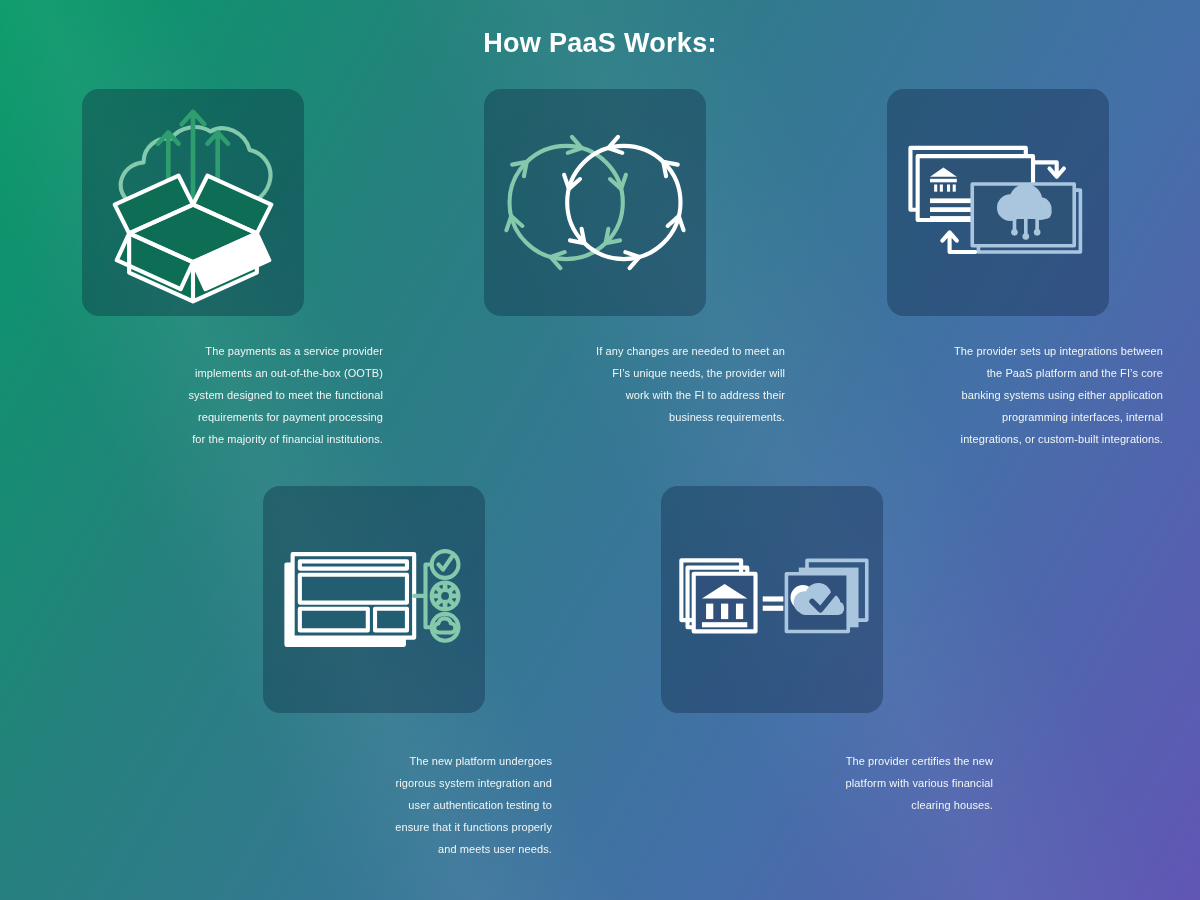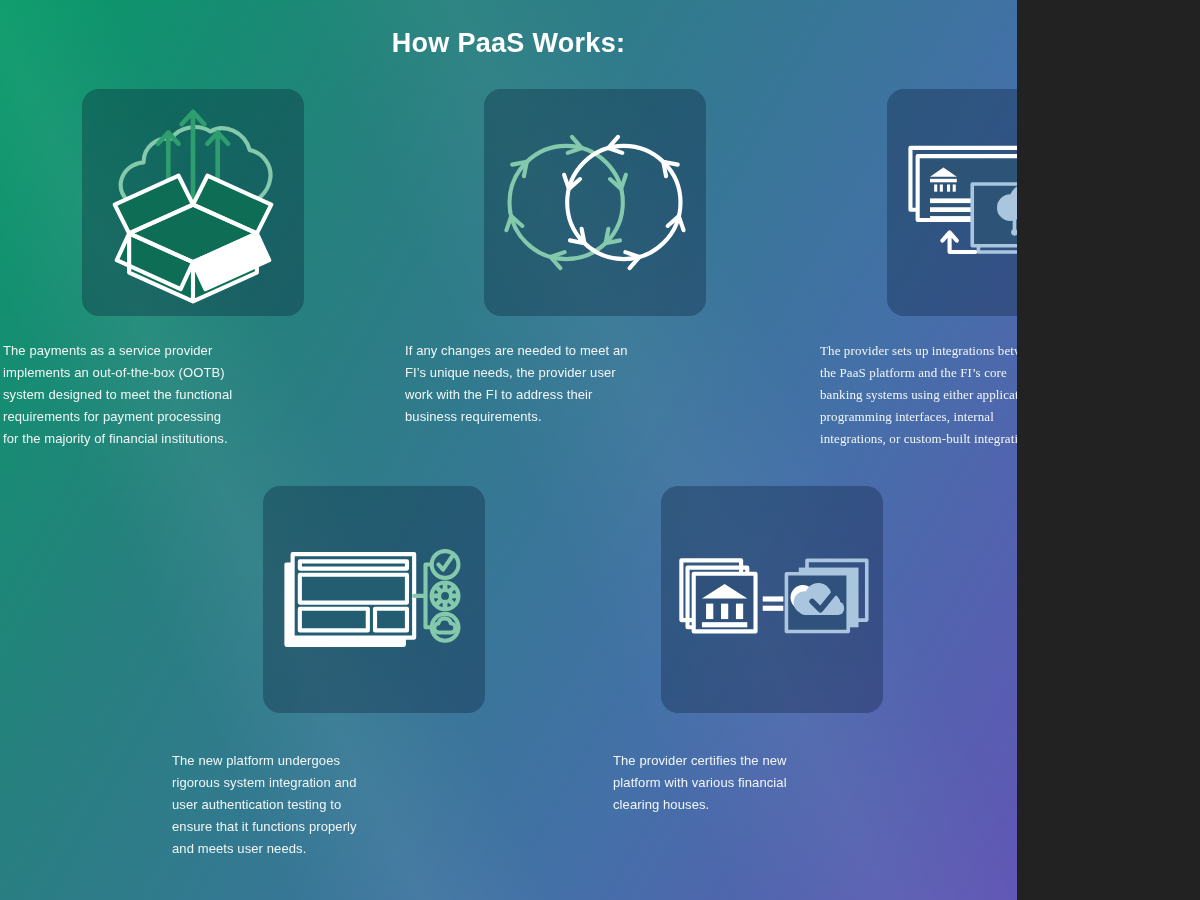--- a/index.html
+++ b/index.html
@@ -5,21 +5,21 @@
   :root{
     --gradient_green:#069A67; --gradient_teal:#26807E; --gradient_blue:#4470A8; --gradient_purple:#6156B5;
     --card_overlay:rgba(3,21,48,0.30);
     --mint:#85C9AC; --green_arrow:#2F9E6E; --light_blue:#A9C6DE; --white:#FFFFFF;
     --text:#F1F6F5;
     --card1_bg:#0D6E55; --card2_bg:#1F5C6C; --card3_bg:#2D5377; --card4_bg:#235D72; --card5_bg:#31517D;
   }
   *{margin:0;padding:0;box-sizing:border-box;}
   html,body{background:#222;}
   .stage{
-    position:relative;width:1017px;height:900px;overflow:hidden;
+    position:relative;width:1200px;height:900px;overflow:hidden;
     font-family:"Liberation Sans",sans-serif;
     background:linear-gradient(120deg,var(--gradient_green) 0%,var(--gradient_teal) 30%,var(--gradient_blue) 70%,var(--gradient_purple) 100%);
   }
   .streaks{
     position:absolute;inset:0;pointer-events:none;
     background:
       linear-gradient(64deg, rgba(255,255,255,0) 20%, rgba(255,255,255,0.05) 29%, rgba(255,255,255,0) 38%),
       linear-gradient(64deg, rgba(255,255,255,0) 50%, rgba(255,255,255,0.04) 61%, rgba(255,255,255,0) 72%);
   }
   .title{
@@ -29,24 +29,24 @@
   .step{display:contents;}
   .card{
     position:absolute;width:222px;height:227px;border-radius:17px;
     background:var(--card_overlay);
     display:flex;align-items:center;justify-content:center;
   }
   .card svg{width:206px;height:211px;}
   .c1{left:82px;top:89px;}  .c2{left:484px;top:89px;}  .c3{left:887px;top:89px;}
   .c4{left:263px;top:486px;} .c5{left:661px;top:486px;}
   .caption{
-    position:absolute;width:380px;text-align:left;white-space:pre-line;
-    color:var(--text);font-size:13px;line-height:22px;font-weight:400;letter-spacing:.1px;
-  }
-  .t1{left:3px;top:340px;} .t2{left:405px;top:340px;} .t3{left:820px;top:340px;font-family:Liberation Serif, serif;}
+    position:absolute;width:380px;text-align:right;white-space:pre-line;
+    color:var(--text);font-size:11px;line-height:22px;font-weight:400;letter-spacing:.1px;
+  }
+  .t1{left:3px;top:340px;} .t2{left:405px;top:340px;} .t3{left:783px;top:340px;}
   .t4{left:172px;top:750px;} .t5{left:613px;top:750px;}
   
   .sw{stroke:var(--white);fill:none;stroke-width:4;stroke-linejoin:round;stroke-linecap:round;}
   .sm{stroke:var(--mint);fill:none;stroke-width:4;stroke-linejoin:round;stroke-linecap:round;}
   .sg{stroke:var(--green_arrow);fill:none;stroke-width:4.5;stroke-linejoin:round;stroke-linecap:round;}
   .sb{stroke:var(--light_blue);fill:none;stroke-width:3.5;stroke-linejoin:round;}
   .fw{fill:var(--white);stroke:none;}
   .fb{fill:var(--light_blue);stroke:none;}
   .fm{fill:var(--mint);stroke:none;}
   .f1{fill:var(--card1_bg);stroke:none;} .f3{fill:var(--card3_bg);stroke:none;}
@@ -114,21 +114,21 @@
           <path d="M-11 -8 L1 0 L-11 8" transform="translate(113.8,46.9) rotate(165)"></path>
           <path d="M-11 -8 L1 0 L-11 8" transform="translate(166.9,61.1) rotate(-135)"></path>
           <path d="M-11 -8 L1 0 L-11 8" transform="translate(181.1,114.2) rotate(-75)"></path>
           <path d="M-11 -8 L1 0 L-11 8" transform="translate(142.2,153.1) rotate(-15)"></path>
           <path d="M-11 -8 L1 0 L-11 8" transform="translate(89.1,138.9) rotate(45)"></path>
           <path d="M-11 -8 L1 0 L-11 8" transform="translate(74.9,85.8) rotate(105)"></path>
         </g>
       </svg>
     </div>
     <p class="caption t2">If any changes are needed to meet an
-FI’s unique needs, the provider user
+FI’s unique needs, the provider will
 work with the FI to address their
 business requirements.</p>
   </section>
 
   
   <section class="step">
     <div class="card c3">
       <svg viewBox="0 0 200 200">
         <rect class="sw" stroke-width="3.5" x="15" y="47" width="112" height="60"></rect>
         <rect class="f3" x="22" y="55" width="112" height="62"></rect>

